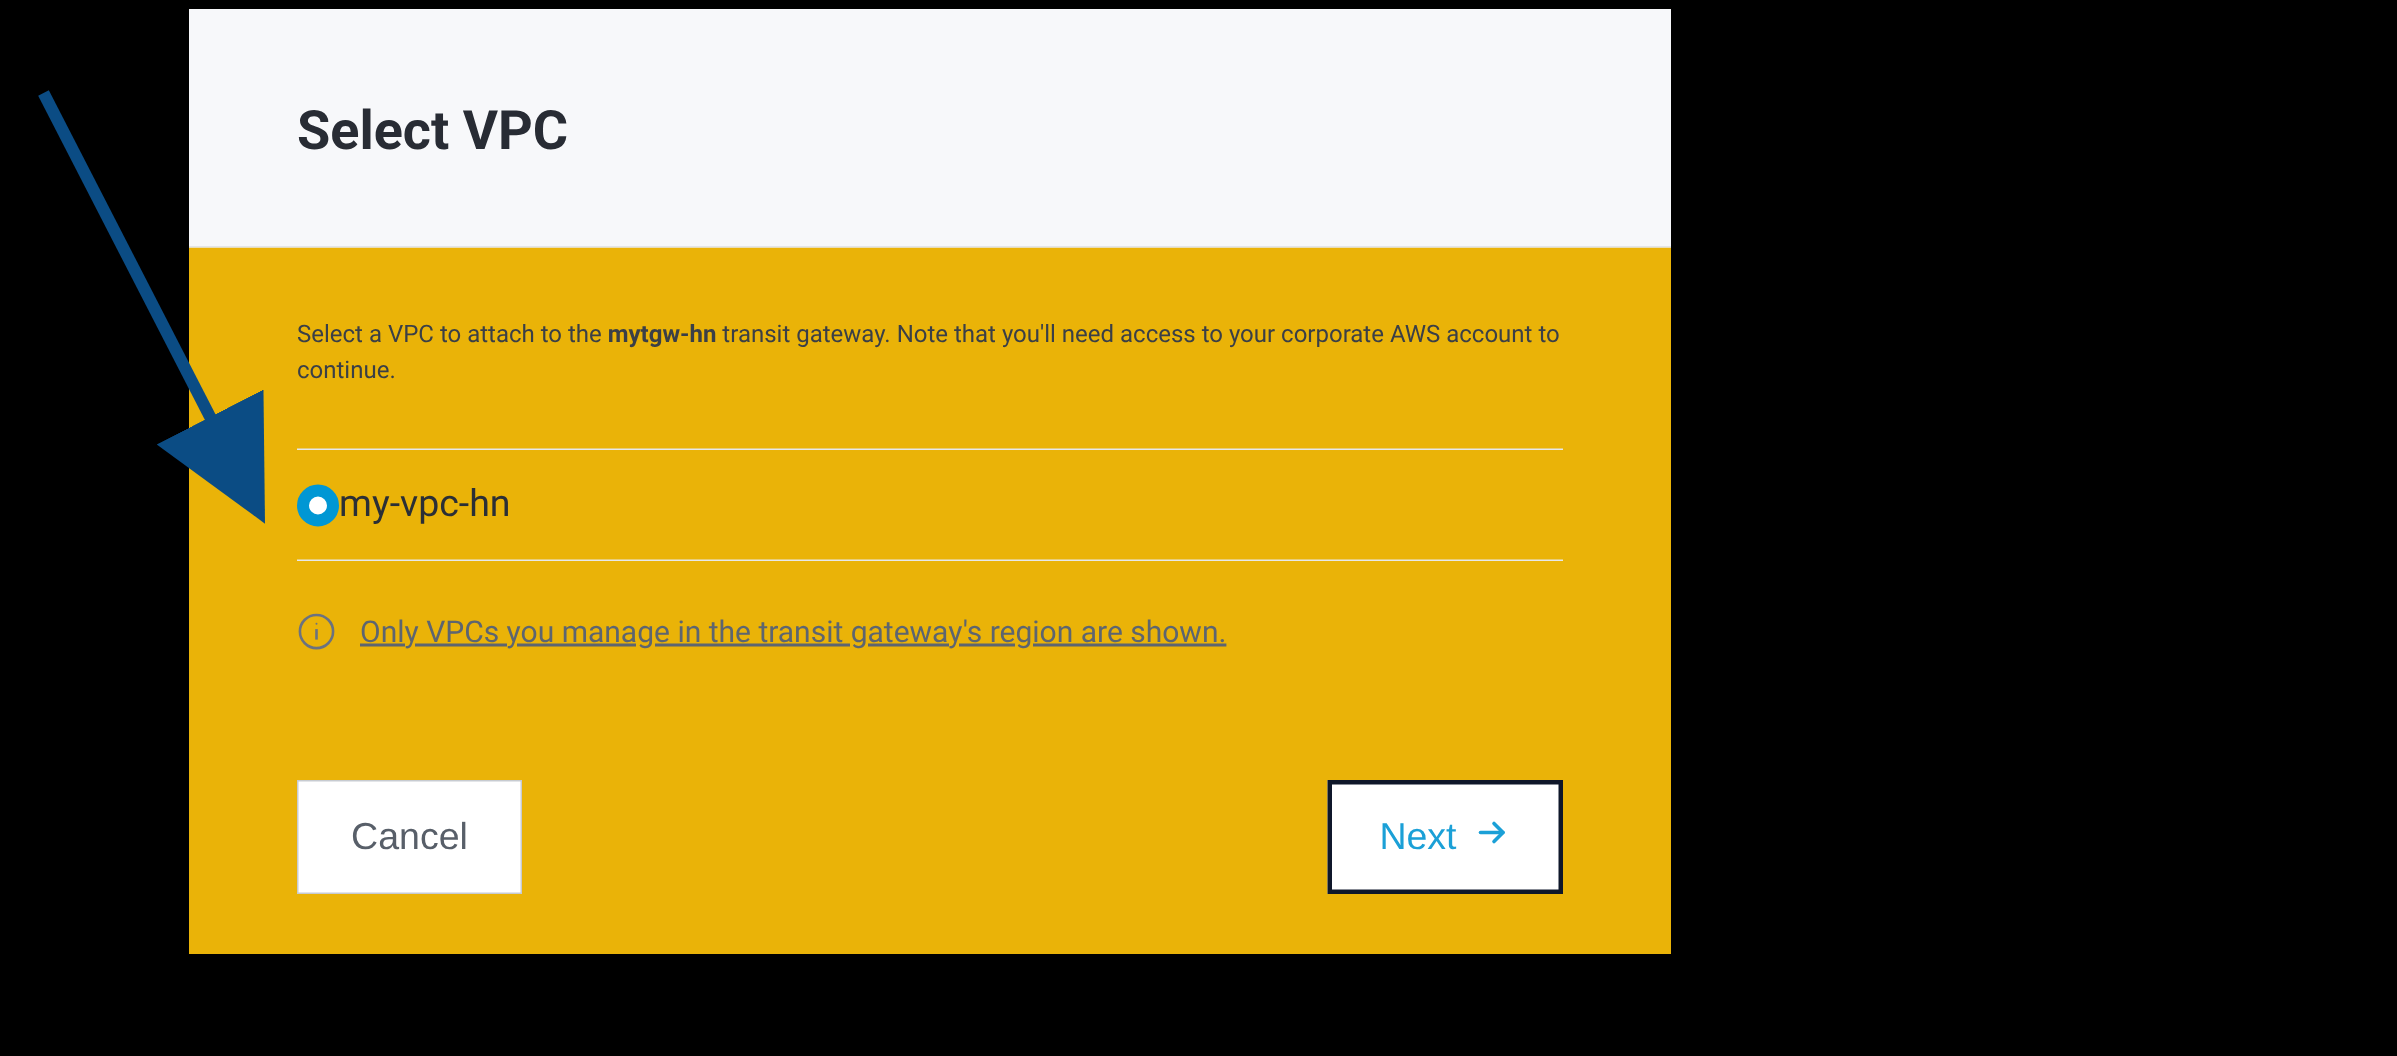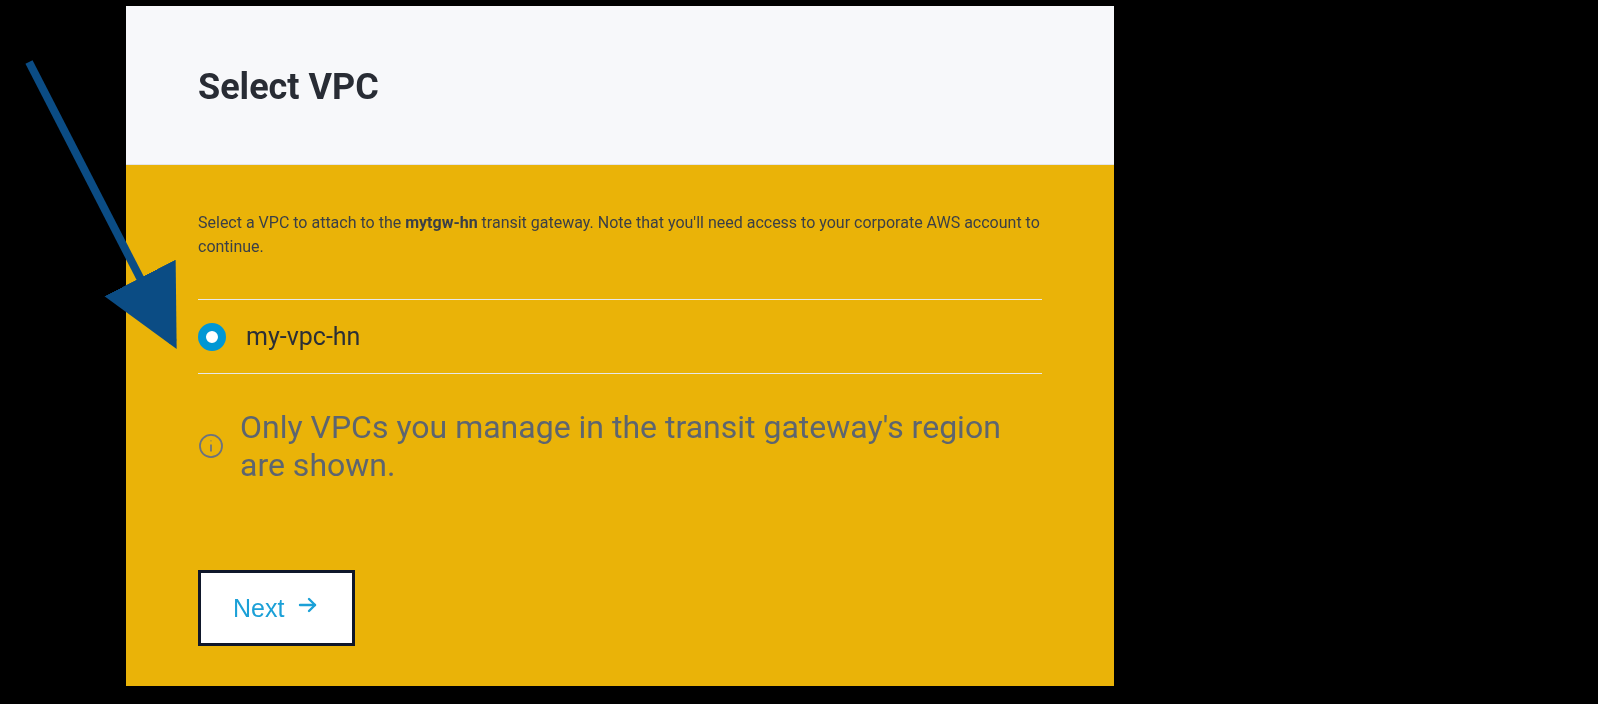--- a/index.html
+++ b/index.html
@@ -39,21 +39,20 @@
     }
     .description .bold { font-weight: 700; }
     .option-list {
       margin-top: 40px;
       border-top: 1px solid #e6e8ea;
       border-bottom: 1px solid #e6e8ea;
     }
     .option-row {
       display: flex;
       align-items: center;
-      gap: 20px;
       padding: 22px 0;
       cursor: pointer;
     }
     .radio {
       width: 28px;
       height: 28px;
       border-radius: 50%;
       border: 8px solid #0097d4;
       background: #fff;
       flex: 0 0 auto;
@@ -67,22 +66,23 @@
       align-items: center;
       gap: 16px;
       margin-top: 34px;
     }
     .info-icon {
       width: 26px;
       height: 26px;
       flex: 0 0 auto;
     }
     .info-text {
-      font-size: 32px;
+      font-size: 20px;
       color: #5d6570;
+      text-decoration: underline;
     }
     .dialog-footer {
       display: flex;
       justify-content: space-between;
       align-items: center;
       padding: 0 72px 40px 72px;
       margin-top: 46px;
     }
     .btn {
       display: inline-flex;
@@ -139,20 +139,23 @@
           <circle cx="12" cy="12" r="10.2"></circle>
           <line x1="12" y1="10.5" x2="12" y2="17"></line>
           <circle cx="12" cy="7.2" r="0.6" fill="#6b7280" stroke="none"></circle>
         </svg>
       </span>
       <span class="info-text">Only VPCs you manage in the transit gateway's region are shown.</span>
     </div>
   </div>
 
   <div class="dialog-footer">
+    <button class="btn btn-cancel">
+      <span>Cancel</span>
+    </button>
     <button class="btn btn-next">
       <span>Next</span>
       <span>
         <svg viewBox="0 0 24 24" width="24" height="24" fill="none" stroke="#1ba0d7" stroke-width="2.4" stroke-linecap="round" stroke-linejoin="round">
           <line x1="4" y1="12" x2="19" y2="12"></line>
           <polyline points="13 6 19 12 13 18"></polyline>
         </svg>
       </span>
     </button>
   </div>

